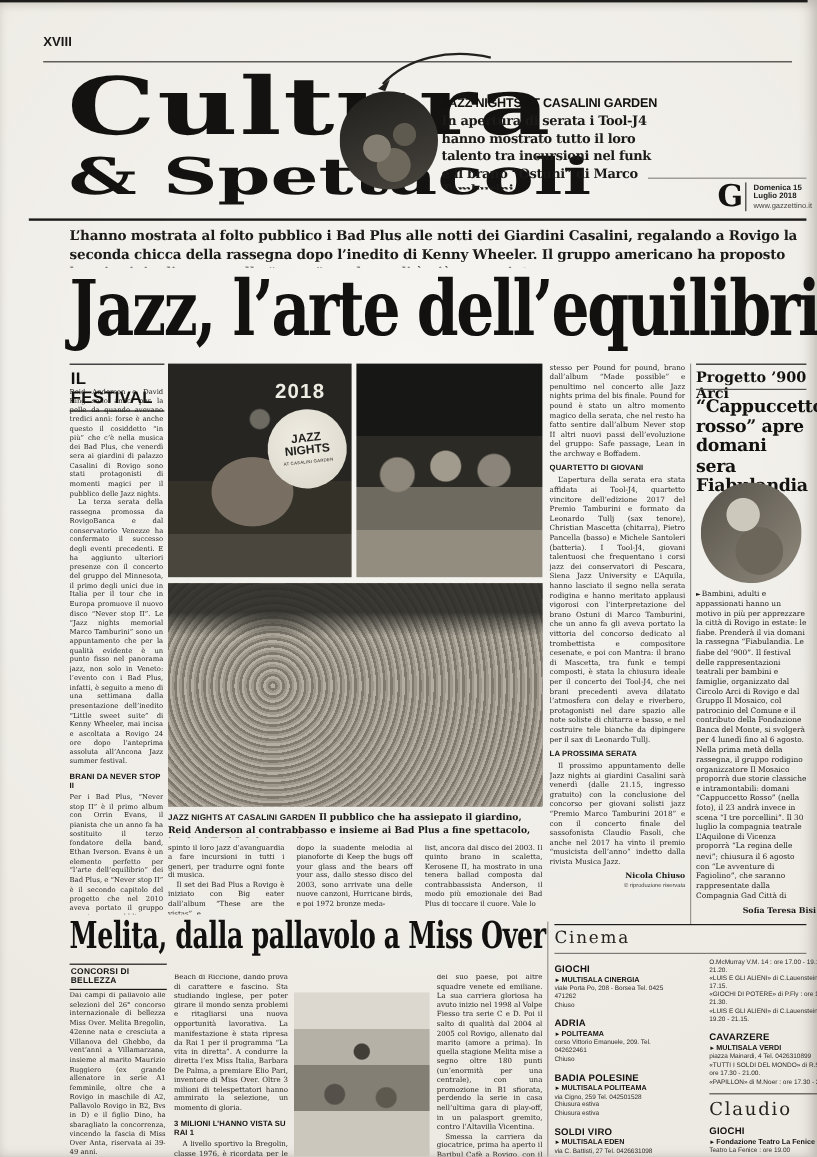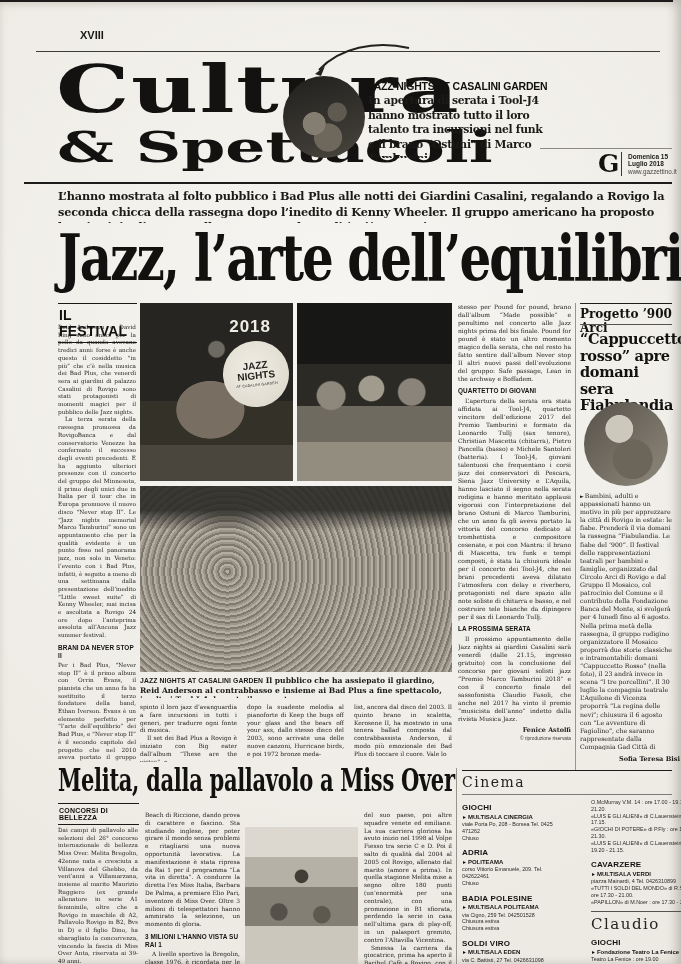--- a/index.html
+++ b/index.html
@@ -95,21 +95,21 @@
   .dateline-site{font-family:"Liberation Sans",sans-serif;font-size:6.3px;color:#45433f;}
   .g-logo{font-weight:bold;font-size:25px;color:#131210;line-height:1;}
   .pagenum{font-family:"Liberation Sans",sans-serif;font-weight:bold;font-size:11px;color:#1a1918;}
 </style>
 </head>
 <body>
 
 <div id="page">
 
   <div class="abs hr" style="left:0;top:20;width:673px;height:2px;"></div>
-  <div class="abs pagenum" style="left:36px;top:29px;margin-left:44px;">XVIII</div>
+  <div class="abs pagenum" style="left:36px;top:29px;">XVIII</div>
   <div class="abs hr" style="left:36px;top:51px;width:624px;background:#3c3b38;"></div>
 
   <div class="abs m-title" style="left:56px;top:58px;">Cultura</div>
   <div class="abs m-sub" style="left:57px;top:127px;">&amp; Spettacoli</div>
 
   <div class="abs photo ph-header" style="left:283px;top:76px;width:82px;height:82px;"></div>
   <svg class="abs" style="left:305px;top:40px;" width="110" height="42">
     <path d="M104,8 C70,0 34,8 14,30" stroke="#23221f" stroke-width="2" fill="none"></path>
     <polygon points="10,34 20,26 16,36" fill="#23221f"></polygon>
   </svg>
@@ -159,21 +159,21 @@
   <div class="abs bt" style="left:354px;top:704px;width:98px;height:58px;font-size:5.9px;line-height:7.8px;">
     <p>list, ancora dal disco del 2003. Il quinto brano in scaletta, Kerosene II, ha mostrato in una tenera ballad composta dal contrabbassista Anderson, il modo più emozionale dei Bad Plus di toccare il cuore. Vale lo</p>
   </div>
 
   <div class="abs bt" style="left:458px;top:303px;width:113px;height:460px;font-size:6px;line-height:8px;">
     <p>stesso per Pound for pound, brano dall’album “Made possible” e penultimo nel concerto alle Jazz nights prima del bis finale. Pound for pound è stato un altro momento magico della serata, che nel resto ha fatto sentire dall’album Never stop II altri nuovi passi dell’evoluzione del gruppo: Safe passage, Lean in the archway e Boffadem.</p>
     <div class="subhead">QUARTETTO DI GIOVANI</div>
     <p class="ind">L’apertura della serata era stata affidata ai Tool-J4, quartetto vincitore dell’edizione 2017 del Premio Tamburini e formato da Leonardo Tullj (sax tenore), Christian Mascetta (chitarra), Pietro Pancella (basso) e Michele Santoleri (batteria). I Tool-J4, giovani talentuosi che frequentano i corsi jazz dei conservatori di Pescara, Siena Jazz University e L’Aquila, hanno lasciato il segno nella serata rodigina e hanno meritato applausi vigorosi con l’interpretazione del brano Ostuni di Marco Tamburini, che un anno fa gli aveva portato la vittoria del concorso dedicato al trombettista e compositore cesenate, e poi con Mantra: il brano di Mascetta, tra funk e tempi composti, è stata la chiusura ideale per il concerto dei Tool-J4, che nei brani precedenti aveva dilatato l’atmosfera con delay e riverbero, protagonisti nel dare spazio alle note soliste di chitarra e basso, e nel costruire tele bianche da dipingere per il sax di Leonardo Tullj.</p>
     <div class="subhead">LA PROSSIMA SERATA</div>
     <p class="ind">Il prossimo appuntamento delle Jazz nights ai giardini Casalini sarà venerdì (dalle 21.15, ingresso gratuito) con la conclusione del concorso per giovani solisti jazz “Premio Marco Tamburini 2018” e con il concerto finale del sassofonista Claudio Fasoli, che anche nel 2017 ha vinto il premio “musicista dell’anno” indetto dalla rivista Musica Jazz.</p>
-    <div class="byline">Fenice Astolfi</div>
+    <div class="byline">Nicola Chiuso</div>
     <div class="copyright">© riproduzione riservata</div>
   </div>
 
   <div class="abs vr" style="left:575px;top:303px;height:467px;"></div>
   <div class="abs hr" style="left:580px;top:303px;width:92px;"></div>
   <div class="abs side-kicker" style="left:580px;top:307px;">Progetto ’900 Arci</div>
   <div class="abs hr" style="left:580px;top:324px;width:92px;background:#55534f;"></div>
   <div class="abs side-title" style="left:580px;top:331px;width:92px;">“Cappuccetto rosso” apre domani sera Fiabulandia</div>
   <div class="photo ph-side" style="left:584px;top:402px;width:84px;height:84px;"></div>
   <div class="abs side-body" style="left:580px;top:492px;width:92px;height:258px;">

